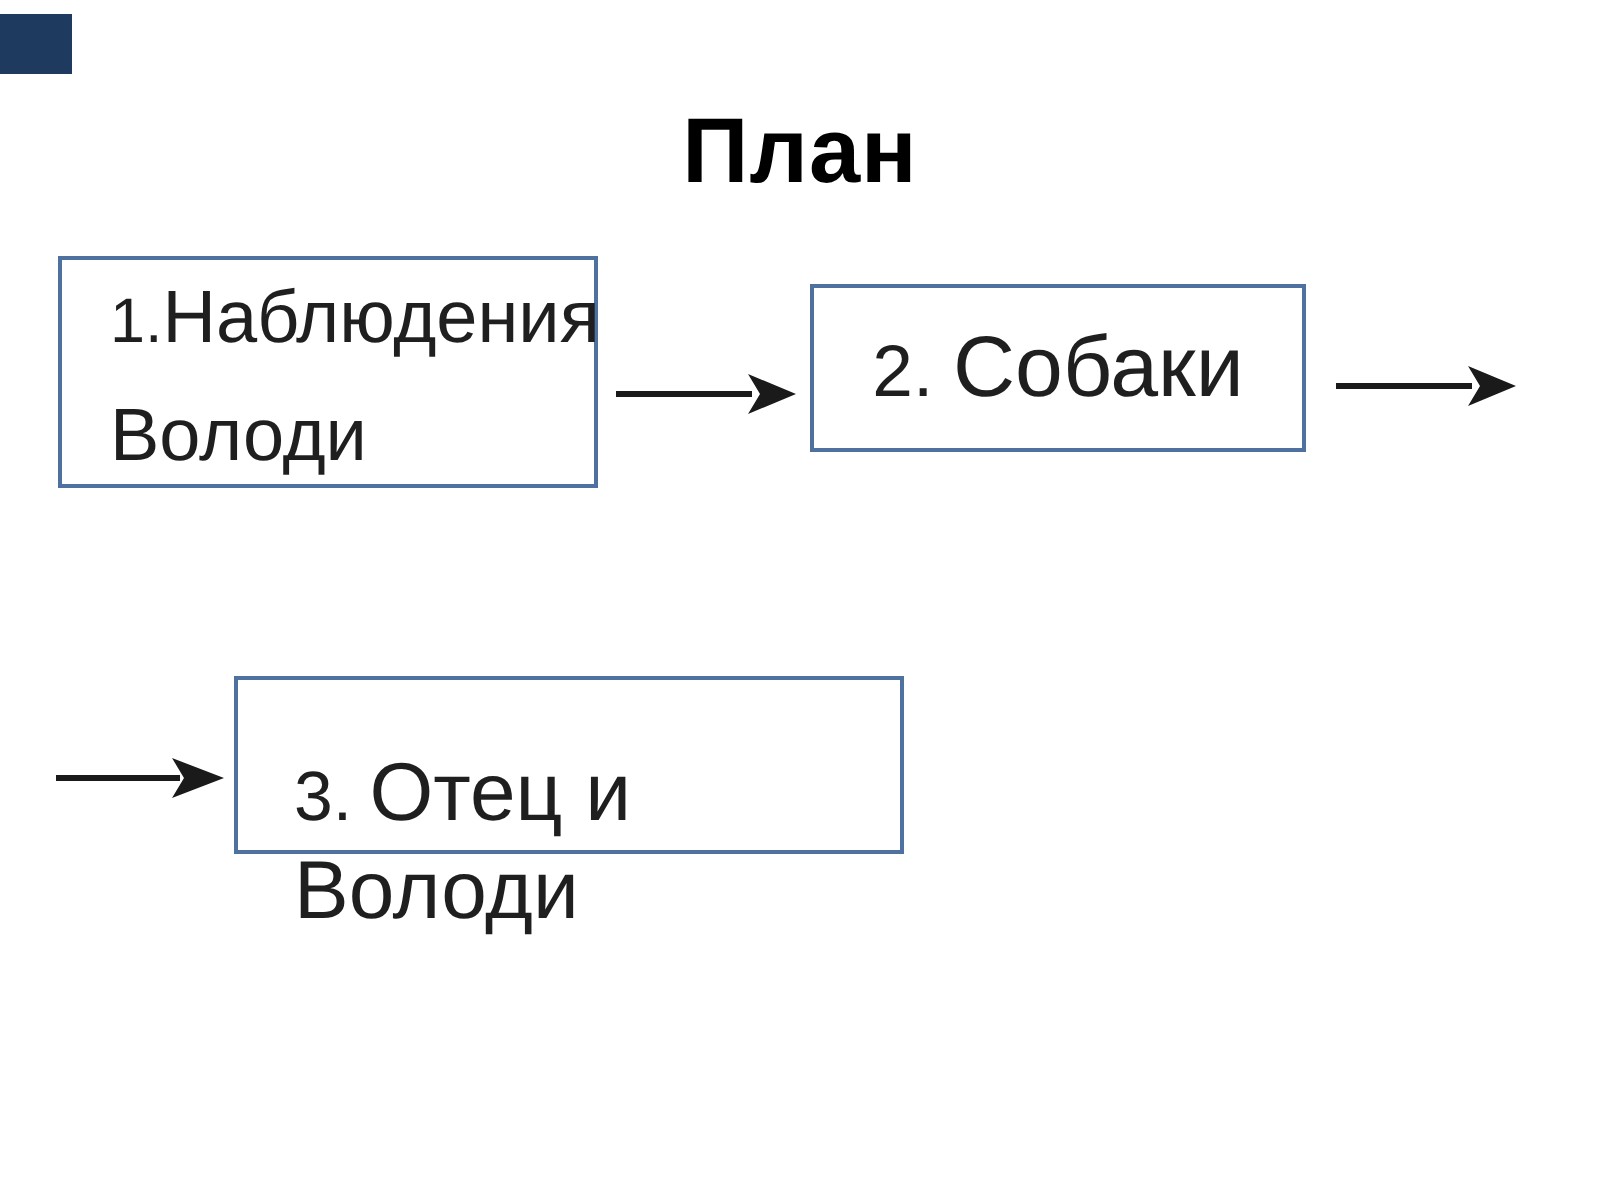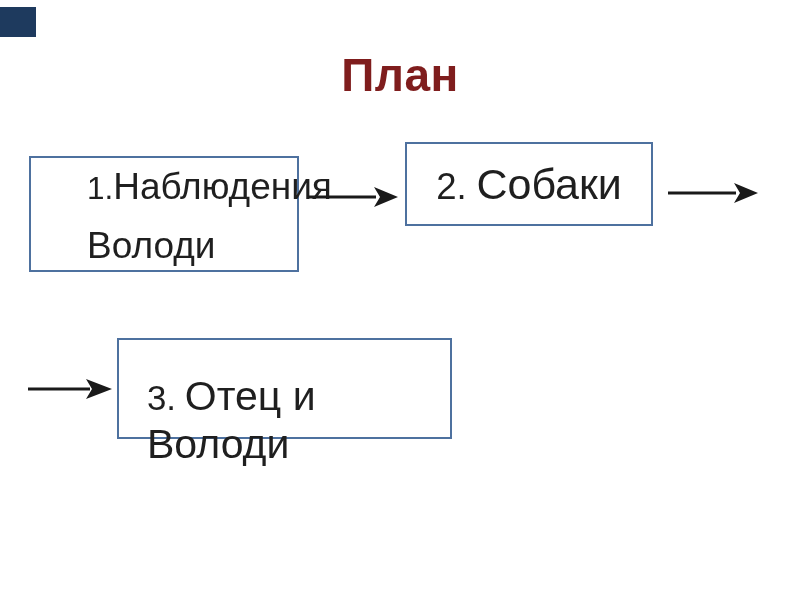--- a/index.html
+++ b/index.html
@@ -22,56 +22,56 @@
   }
 
   .title {
     position: absolute;
     left: 0; top: 48px;
     width: 100%;
     margin: 0;
     text-align: center;
     font-size: 46px;
     font-weight: bold;
-    color: #7f1d1d;
+    color: #000000;
     letter-spacing: 0.5px;
   }
 
   .node {
     position: absolute;
     border: 2px solid #4e719f;
     background: #ffffff;
     box-sizing: border-box;
     overflow: visible;
     white-space: nowrap;
   }
 
   .node .num { font-size: 0.85em; }
 
   .node-1 {
-    left: 29px; top: 156px;
+    left: 29px; top: 128px;
     width: 270px; height: 116px;
-    padding-left: 56px;
+    padding-left: 24px;
     font-size: 37px;
     line-height: 57px;
   }
 
   .node-2 {
     left: 405px; top: 142px;
     width: 248px; height: 84px;
     display: flex;
     align-items: center;
     justify-content: center;
     font-size: 43px;
   }
   .node-2 .num { margin-right: 0.27em; }
 
   .node-3 {
     left: 117px; top: 338px;
-    width: 335px; height: 101px;
+    width: 335px; height: 89px;
     padding-left: 28px;
     padding-top: 33px;
     font-size: 41px;
     line-height: 46px;
   }
   .node-3 .num { margin-right: 0.25em; }
 
   .arrow { position: absolute; }
   .arrow-1 { left: 306px; top: 185px; }
   .arrow-2 { left: 666px; top: 181px; }

